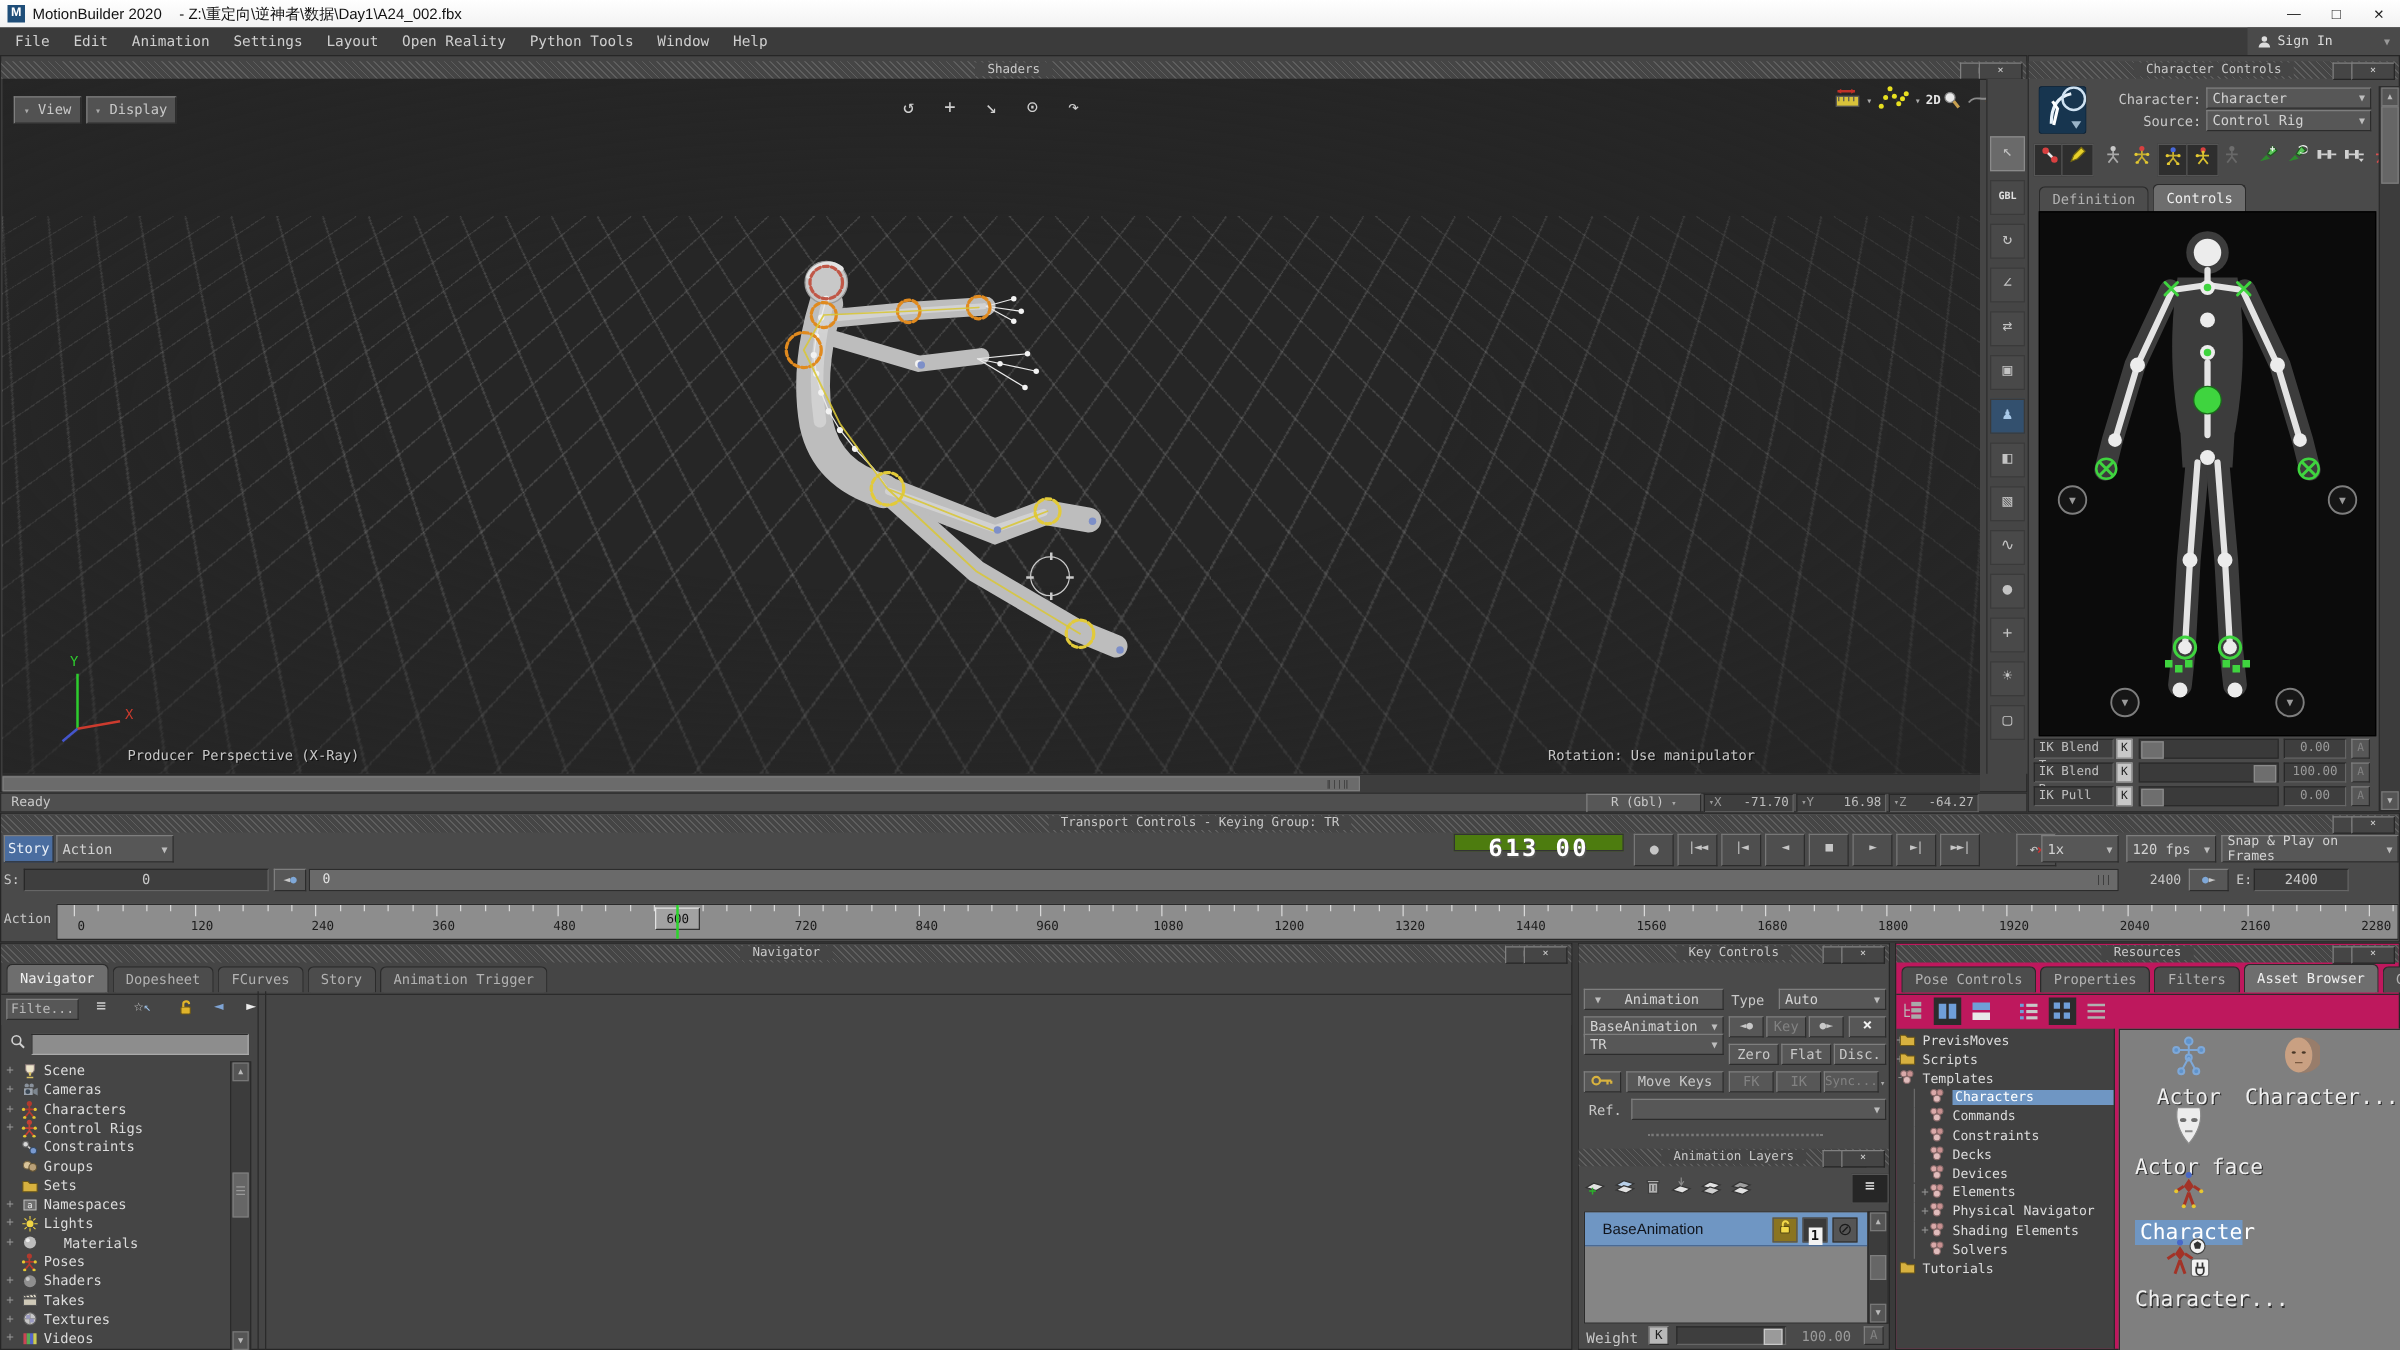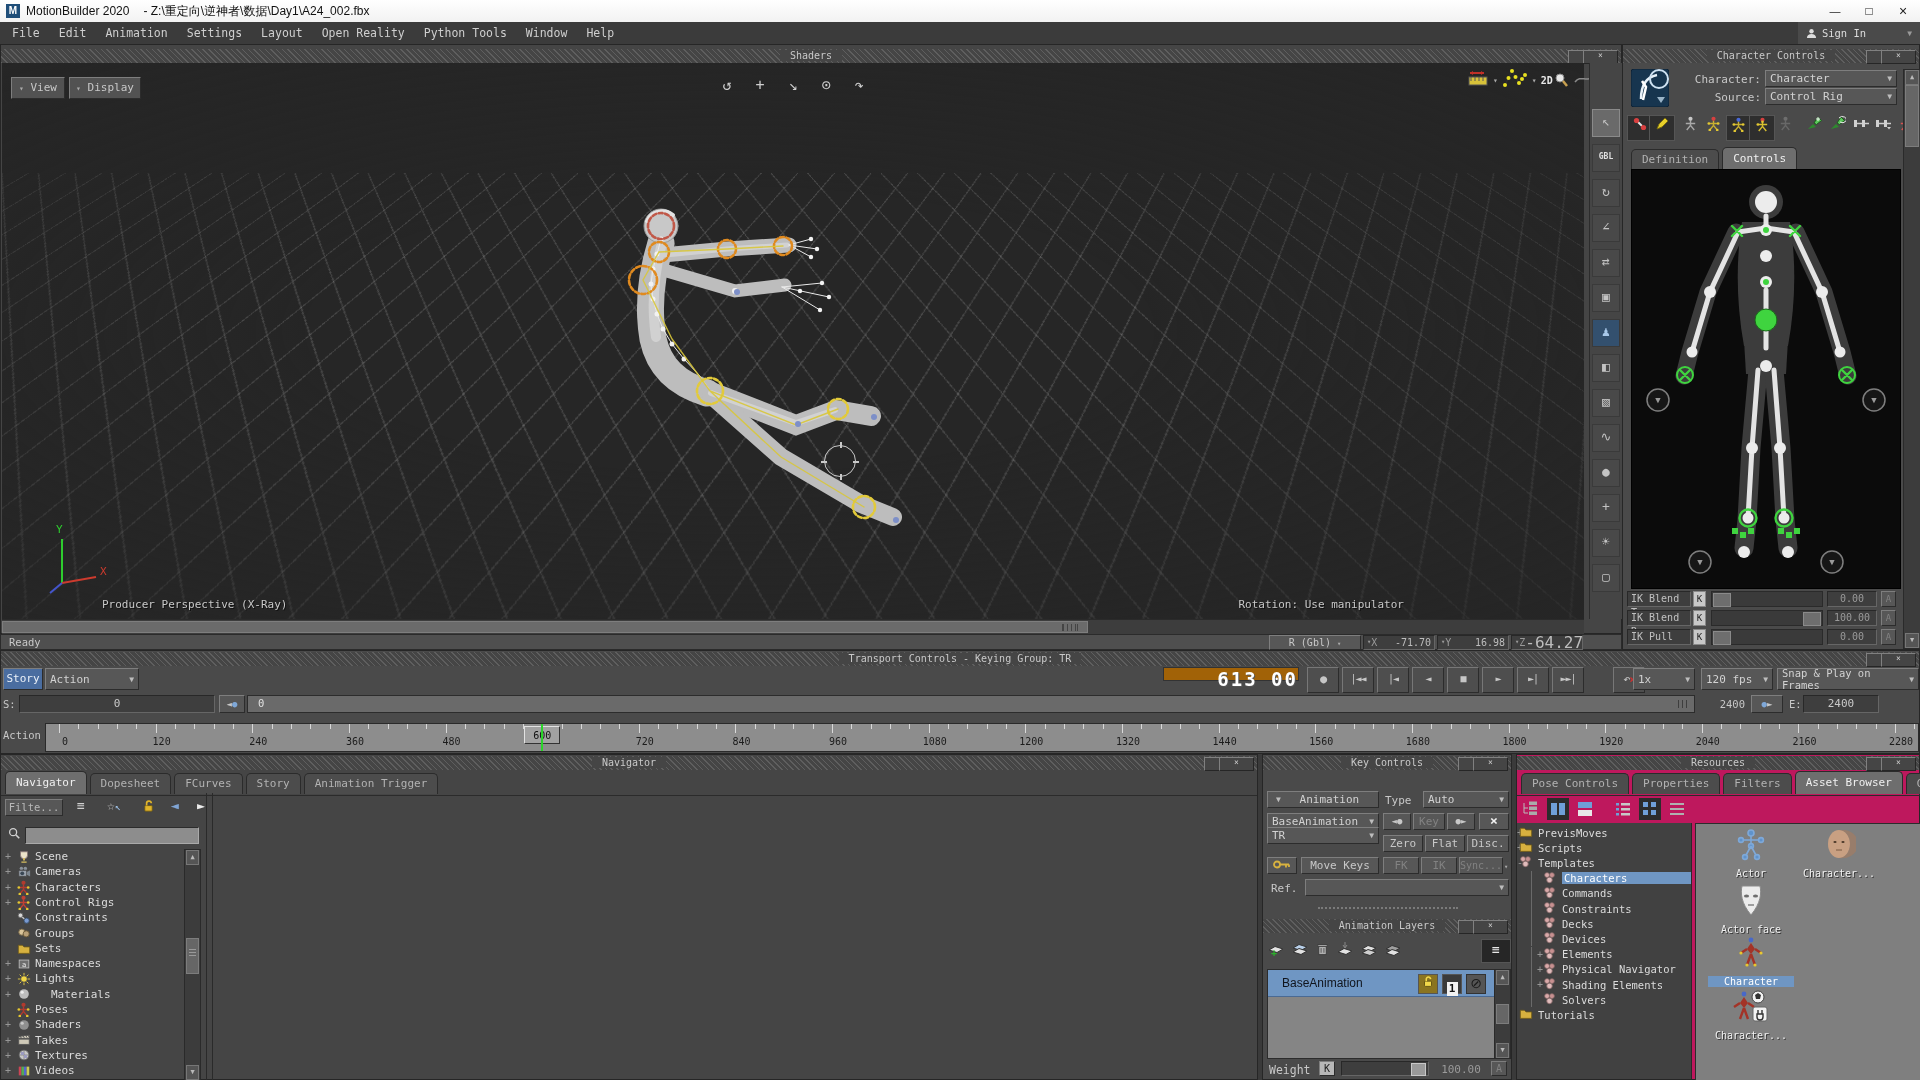--- a/index.html
+++ b/index.html
@@ -28,21 +28,21 @@
 .playhead{position:absolute;top:0;width:2px;background:#2bd42b}
 .trow{position:absolute;left:0;height:15px;display:flex;align-items:center;font-size:11px;color:#dcdcdc;white-space:nowrap}
 .trow .gut{width:14px;color:#969696;font-size:10px;text-align:center;flex:none}
 .trow .tico{width:17px;flex:none;display:flex;justify-content:center}
 .rrow{position:absolute;left:0;height:15px;display:flex;align-items:center;font-size:10.5px;color:#dcdcdc;white-space:nowrap}
 .scroll{background:#3c3c3c;border:1px solid #2a2a2a}
 .sthumb{background:#666;border:1px solid #7d7d7d;position:absolute;left:1px;right:1px}
 .sarr{position:absolute;left:1px;right:1px;height:13px;background:#555;border:1px solid #777;color:#bbb;font-size:7px;text-align:center;line-height:12px}
 .ikrow{position:absolute;height:16px}
 .asset{position:absolute;text-align:center}
-.asset .alabel{font-size:10px;color:#f0f0f0;text-shadow:1px 1px 0 #333;margin-top:2px;white-space:nowrap}
+.asset .alabel{font-size:17px;color:#f0f0f0;text-shadow:1px 1px 0 #333;margin-top:2px;white-space:nowrap}
 .asset.selected .alabel{background:#6f96c3;color:#fff;text-shadow:none;padding:0 4px}
 .dotsep{border-top:2px dotted #7a7a7a;height:0}
 </style>
 </head>
 <body>
 
 <div id="root">
 
   <div class="abs" style="left:0;top:0;width:1920px;height:22px;background:linear-gradient(#fff,#f2f2f2);display:flex;align-items:center;font-family:'Liberation Sans',sans-serif">
     <span style="width:14px;height:14px;background:#1f4e79;color:#fff;font:bold 10px 'Liberation Sans',sans-serif;text-align:center;line-height:14px;margin:0 6px 0 6px">M</span>
@@ -458,37 +458,37 @@
           <span style="margin-left:auto;font-size:10px;color:#bdbdbd">-71.70</span>
         </div>
         <div class="field" style="width: 72px; height: 15px; line-height: 13px; display: flex; padding: 0px 3px;">
           <span style="font-size:7px;color:#9a9a9a">▾</span>
           <span style="color:#9a9a9a;font-size:10px">Y</span>
           <span style="margin-left:auto;font-size:10px;color:#bdbdbd">16.98</span>
         </div>
         <div class="field" style="width: 72px; height: 15px; line-height: 13px; display: flex; padding: 0px 3px;">
           <span style="font-size:7px;color:#9a9a9a">▾</span>
           <span style="color:#9a9a9a;font-size:10px">Z</span>
-          <span style="margin-left:auto;font-size:16px;color:#bdbdbd">-64.27</span>
+          <span style="margin-left:auto;font-size:10px;color:#bdbdbd">-64.27</span>
         </div>
       </div>
   </div>
 
   <div class="abs" style="left:0;top:650px;width:1920px;height:104px;background:#4a4a4a;border:1px solid #262626;box-sizing:border-box">
     <div class="abs hatch phead" style="left:0;top:1px;width:1918px"><span>Transport Controls  -  Keying Group: TR</span>
       <span class="pbtn" style="right:18px">□</span>
       <span class="pbtn" style="right:3px">×</span>
     </div>
 
     <div class="abs btn" style="left:2px;top:17px;width:40px;height:22px;line-height:20px;background:#4a6da0;color:#eaf0f8"><span>Story</span></div>
     <div class="abs combo" style="left:44px;top:17px;width:94px;height:22px">
         <span>Action</span>
         <span class="arr">▼</span>
       </div>
-    <div class="abs" style="left:1162px;top:16px;width:136px;height:14px;background:#a16207;border:1px solid #333;box-sizing:border-box;text-align:right">
+    <div class="abs" style="left:1162px;top:16px;width:136px;height:14px;background:#4d7c0f;border:1px solid #333;box-sizing:border-box;text-align:center">
       <span style="font:bold 19px 'DejaVu Sans Mono',monospace;color:#fff;text-shadow:1px 1px 0 #555;letter-spacing:2px">613 00</span>
     </div>
     <div class="abs" id="transport-buttons" style="left:1306px;top:16px"><span class="tbtn" style="font-size: 12px;">●</span><span class="tbtn">|◄◄</span><span class="tbtn">|◄</span><span class="tbtn">◄</span><span class="tbtn">■</span><span class="tbtn">►</span><span class="tbtn">►|</span><span class="tbtn">►►|</span><span class="tbtn" style="margin-left: 26px;"><span style="font-size:12px">↶</span><span style="color:#d03030;font-weight:bold">×</span></span></div>
     <div class="abs combo" style="left:1632px;top:17px;width:62px;height:22px">
         <span>1x</span>
         <span class="arr">▼</span>
       </div>
     <div class="abs combo" style="left:1700px;top:17px;width:72px;height:22px">
         <span>120 fps</span>
         <span class="arr">▼</span>

